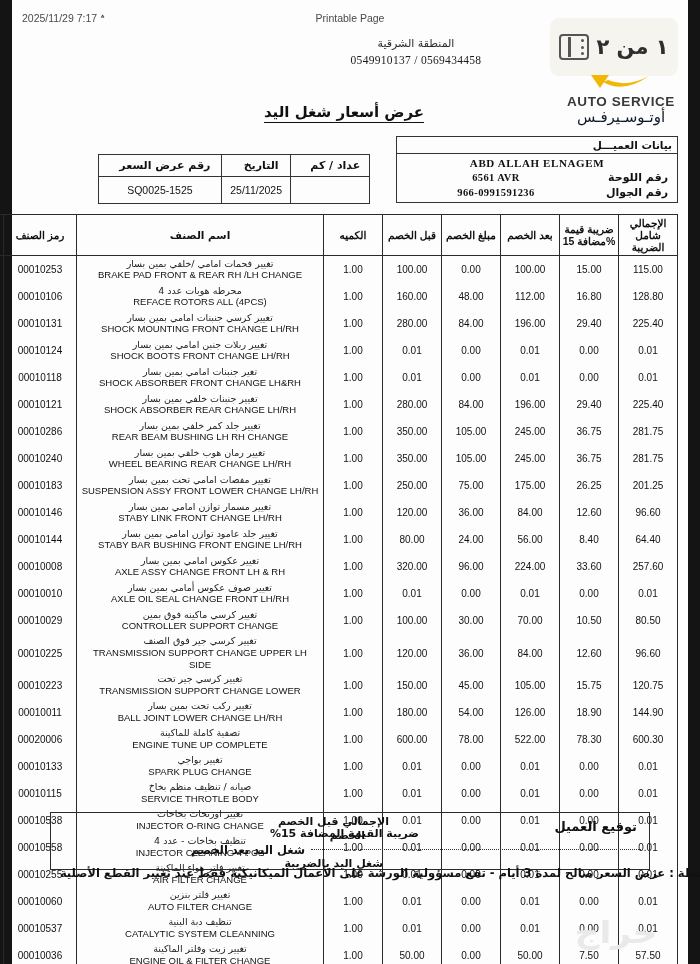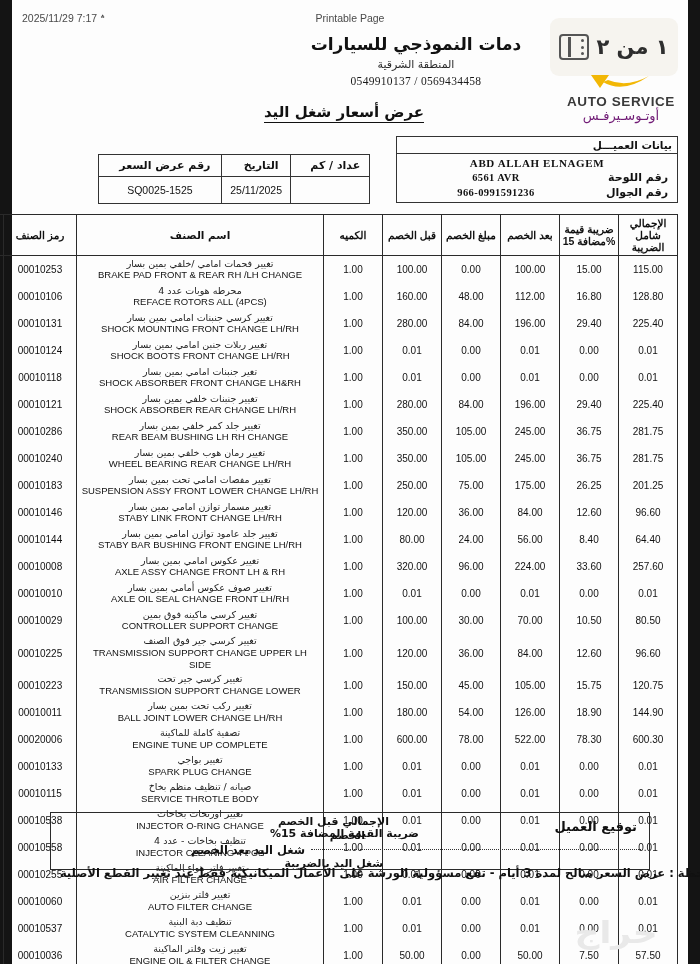--- a/index.html
+++ b/index.html
@@ -176,22 +176,22 @@
     position: relative;
   }
   .logo-en {
     font-size: 13.5px;
     font-weight: bold;
     color: #3a3a3a;
     letter-spacing: 0.6px;
     font-family: "Liberation Sans", sans-serif;
   }
   .logo-ar {
-    font-size: 13px;
-    color: #701a75;
+    font-size: 15px;
+    color: #0f172a;
     letter-spacing: 1.5px;
     margin-top: -1px;
   }
 
   
   .doc-title {
     position: absolute;
     top: 102px;
     left: 0;
     width: 676px;
@@ -405,21 +405,20 @@
 
 <div class="page">
 
   <div class="topbar">
     <div class="timestamp"><span class="dot">؞</span> <span>7:17 2025/11/29</span></div>
     <div class="printable-label">Printable Page</div>
   </div>
 
   <div class="header">
     <div class="company-block">
-      <div class="company-name">دمات النموذجي للسيارات</div>
       <div class="company-region">المنطقة الشرقية</div>
       <div class="company-phones">0549910137 / 0569434458</div>
     </div>
 
     <div class="brand-zone">
       <div class="page-badge">
         <span class="page-badge-text">١ من ٢</span>
         <span class="page-icon">
             <span class="dots">
               <i></i>

